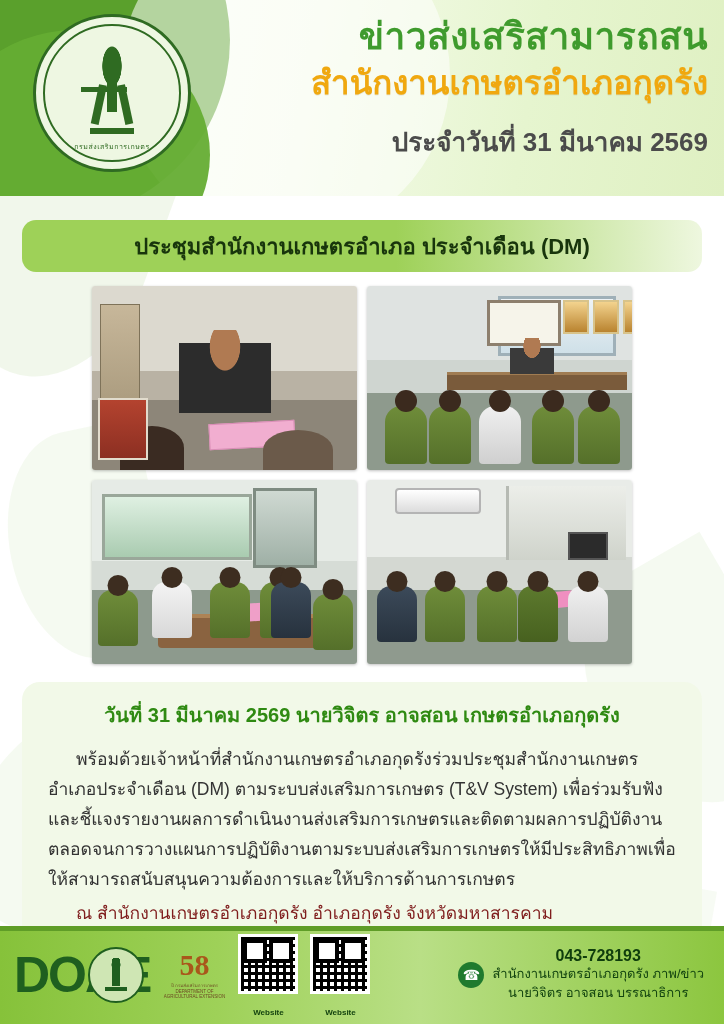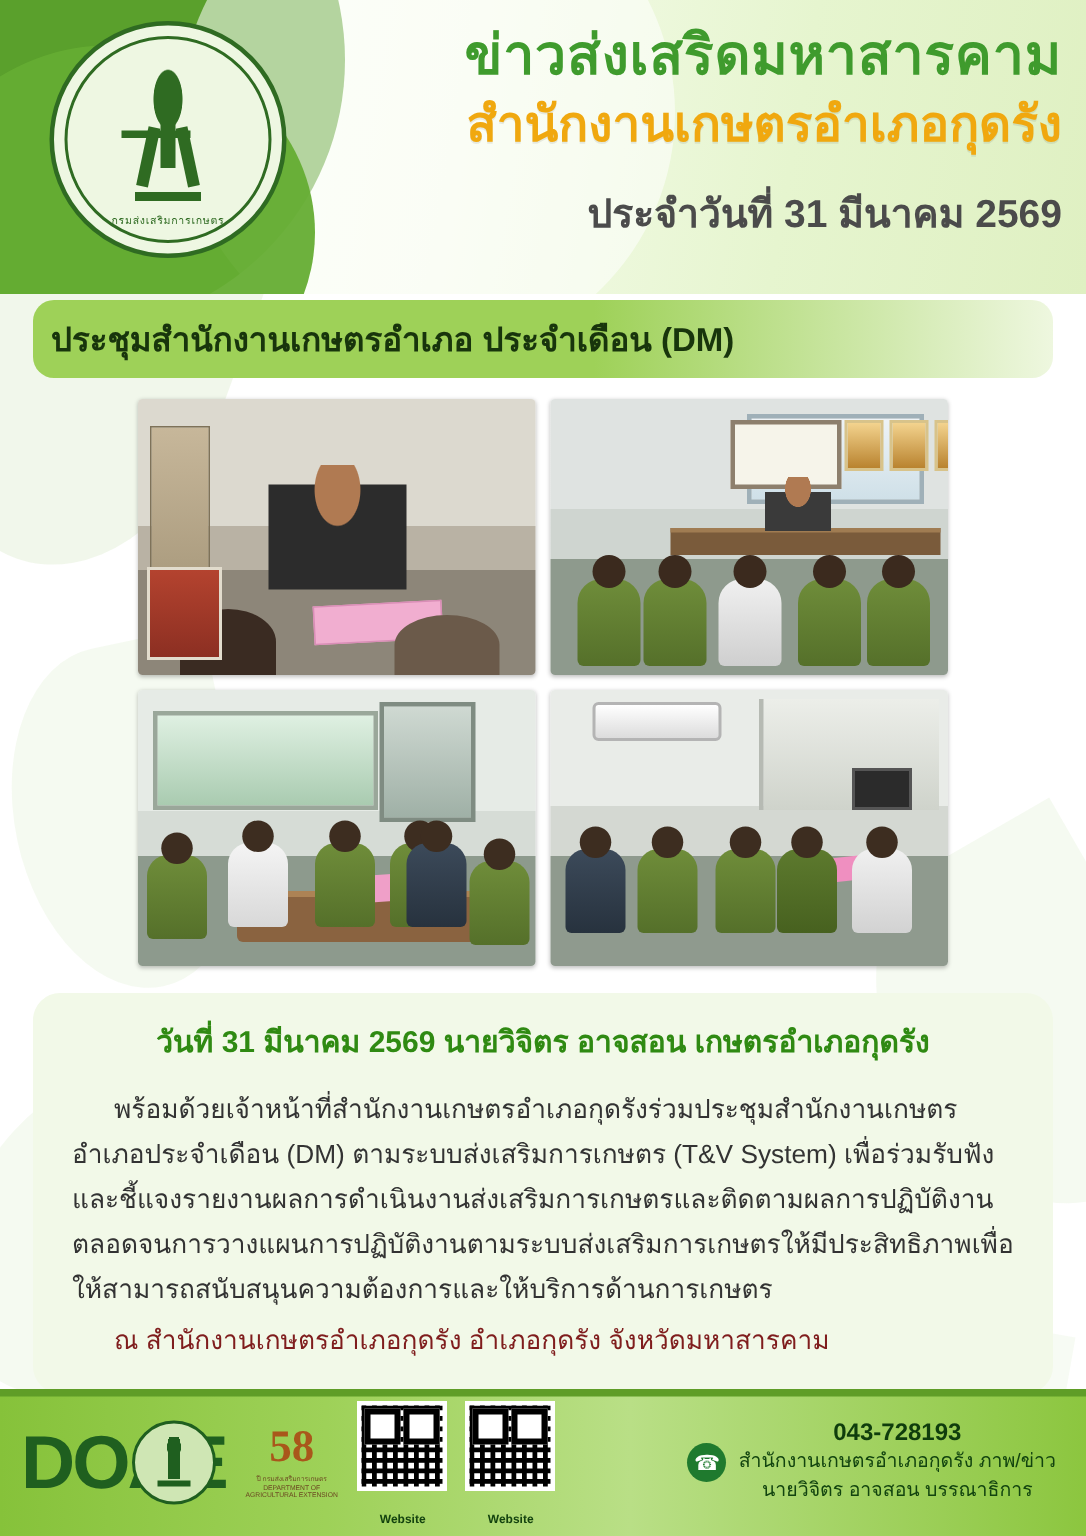--- a/index.html
+++ b/index.html
@@ -127,27 +127,27 @@
   .title-3 {
     font-size: 26px;
     font-weight: 600;
     color: #4b4b4b;
     margin-top: 16px;
   }
 
   
   .subject-bar {
     position: relative;
-    margin: 4px 22px 0 22px;
+    margin: 24px 22px 0 22px;
     height: 52px;
     border-radius: 14px 14px 14px 14px;
     background: linear-gradient(90deg, #9ed158 0%, #9ed158 55%, #eef7df 100%);
     display: flex;
     align-items: center;
-    justify-content: flex-start;
+    justify-content: center;
   }
   .subject-text {
     font-size: 22px;
     font-weight: 700;
     color: #18350c;
     text-align: center;
     padding: 0 12px;
   }
 
   
@@ -446,21 +446,21 @@
     <div class="header-green-blob2"></div>
 
     <div class="emblem">
       <div class="emblem-inner">
         <div class="emblem-fig"></div>
         <div class="emblem-ring-text">กรมส่งเสริมการเกษตร</div>
       </div>
     </div>
 
     <div class="header-titles">
-      <div class="title-1">ข่าวส่งเสริดมหาสารคาม</div>
+      <div class="title-1">ข่าวส่งเสริสามารถสน</div>
       <div class="title-2">สำนักงานเกษตรอำเภอกุดรัง</div>
       <div class="title-3">ประจำวันที่ 31 มีนาคม 2569</div>
     </div>
   </div>
 
   <div class="subject-bar">
     <div class="subject-text">ประชุมสำนักงานเกษตรอำเภอ ประจำเดือน (DM)</div>
   </div>
 
   <div class="photos">

